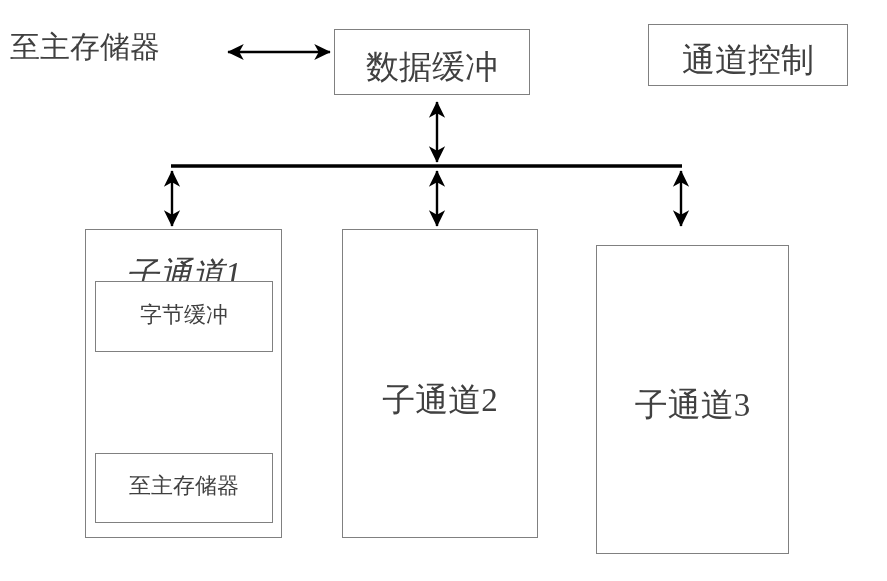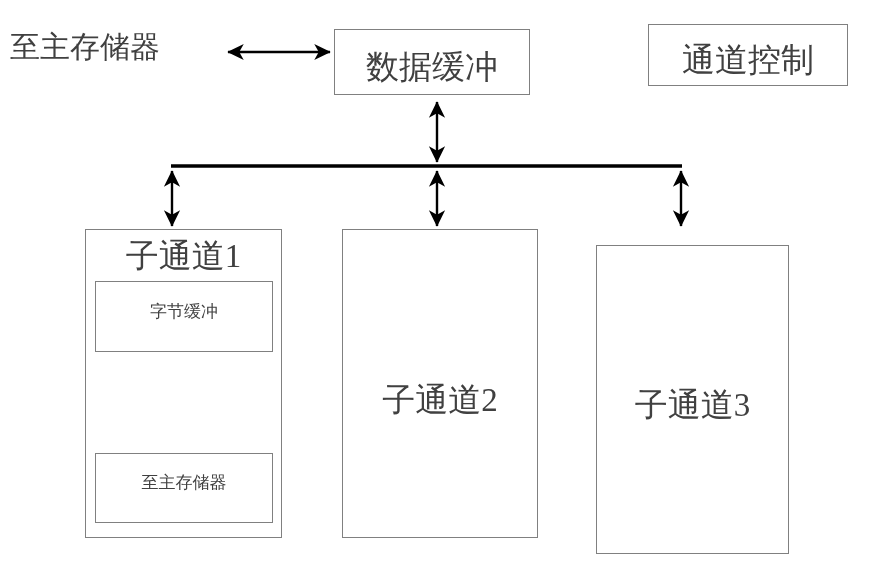--- a/index.html
+++ b/index.html
@@ -39,21 +39,21 @@
     font-weight: 400;
   }
   .cjk-title {
     font-size: 30px;
     letter-spacing: 0px;
   }
   .cjk-box-label {
     font-size: 33px;
   }
   .cjk-inner-label {
-    font-size: 17px;
+    font-size: 22px;
   }
   .centered-label {
     left: 0;
     right: 0;
     text-align: center;
   }
   .free-label {
     text-align: left;
   }
 </style>
@@ -89,21 +89,21 @@
 
   <div class="node-box" style="left:334px; top:29px; width:196px; height:66px;">
     <div class="node-label cjk-box-label centered-label" style="top:15px;">数据缓冲</div>
   </div>
 
   <div class="node-box" style="left:648px; top:24px; width:200px; height:62px;text-decoration:underline;">
     <div class="node-label cjk-box-label centered-label" style="top:13px;">通道控制</div>
   </div>
 
   <div class="node-box" style="left:85px; top:229px; width:197px; height:309px;">
-    <div class="node-label cjk-box-label centered-label" style="top:4px;">子通道1</div>
+    <div class="node-label cjk-box-label centered-label" style="top:22px;font-style:italic;">子通道1</div>
   </div>
 
   <div class="node-box" style="left:95px; top:281px; width:178px; height:71px;">
     <div class="node-label cjk-inner-label centered-label" style="top:18px;">字节缓冲</div>
   </div>
 
 
   <div class="node-box" style="left:95px; top:453px; width:178px; height:70px;">
     <div class="node-label cjk-inner-label centered-label" style="top:17px;">至主存储器</div>
   </div>

